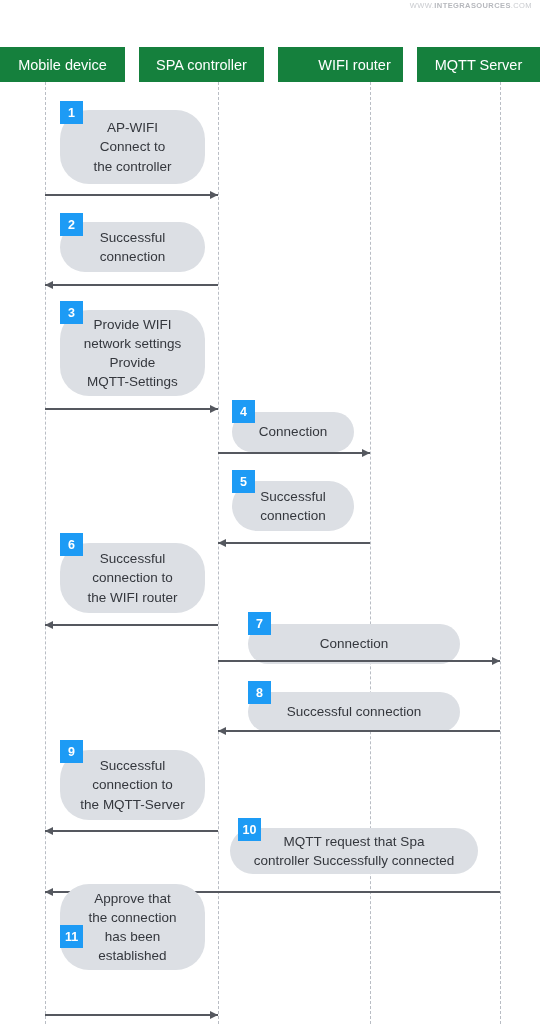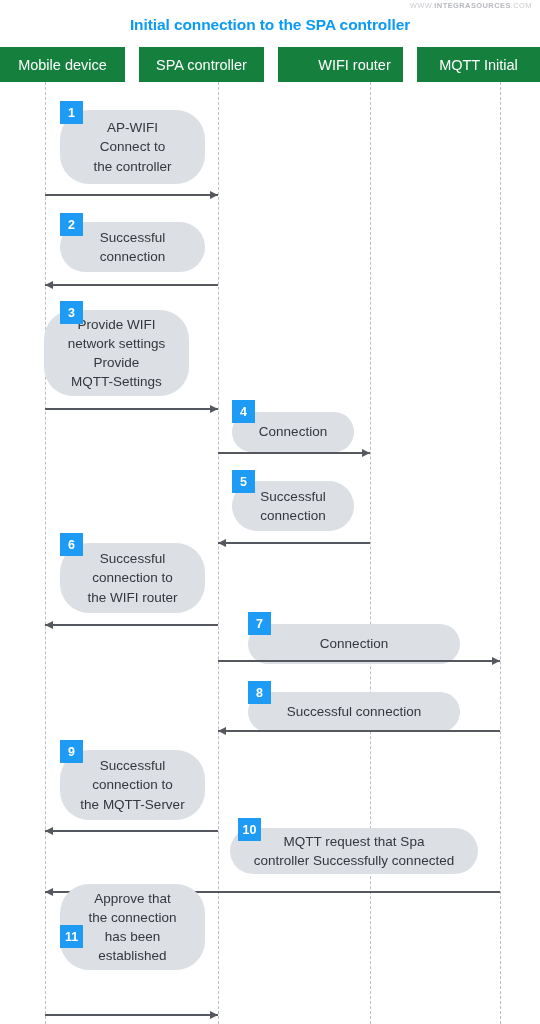--- a/index.html
+++ b/index.html
@@ -114,40 +114,39 @@
 </style>
 </head>
 <body>
 
 <div id="diagram">
 
   <div class="watermark">
     <span>WWW.</span><b>INTEGRASOURCES</b><span>.COM</span>
   </div>
 
-  <div class="title">Initial connection to the SPA controller</div>
 
   <div id="lifelines-layer">
       <div class="lifeline" style="left: 45px;"></div>
       <div class="lifeline" style="left: 218px;"></div>
       <div class="lifeline" style="left: 370px;"></div>
       <div class="lifeline" style="left: 500px;"></div>
     </div>
   <div id="actors-layer">
       <div class="actor-header" style="left: 0px; width: 125px;">
         <span>Mobile device</span>
       </div>
       <div class="actor-header" style="left: 139px; width: 125px;">
         <span>SPA controller</span>
       </div>
       <div class="actor-header" style="left: 278px; width: 125px; padding-left: 28px;">
         <span>WIFI router</span>
       </div>
       <div class="actor-header" style="left: 417px; width: 123px;">
-        <span>MQTT Initial</span>
+        <span>MQTT Server</span>
       </div>
     </div>
   <div id="messages-layer">
       <div class="msg">
         <div class="msg-box" style="left: 60px; top: 110px; width: 145px; height: 74px;">
           <span style="white-space: pre-line;">AP-WIFI
 Connect to
 the controller</span>
         </div>
         <div class="msg-badge" style="left: 60px; top: 101px;">
@@ -161,21 +160,21 @@
           <span style="white-space: pre-line;">Successful
 connection</span>
         </div>
         <div class="msg-badge" style="left: 60px; top: 213px;">
           <span>2</span>
         </div>
         <div class="arrow-line" style="left: 45px; top: 284px; width: 173px;"></div>
         <div class="arrow-head left" style="top: 280.5px; left: 45px;"></div>
       </div>
       <div class="msg">
-        <div class="msg-box" style="left: 44px; top: 310px; width: 145px; height: 86px;">
+        <div class="msg-box" style="left: 60px; top: 310px; width: 145px; height: 86px;">
           <span style="white-space: pre-line;">Provide WIFI
 network settings
 Provide
 MQTT-Settings</span>
         </div>
         <div class="msg-badge" style="left: 60px; top: 301px;">
           <span>3</span>
         </div>
         <div class="arrow-line" style="left: 45px; top: 408px; width: 173px;"></div>
         <div class="arrow-head right" style="top: 404.5px; left: 209.5px;"></div>

